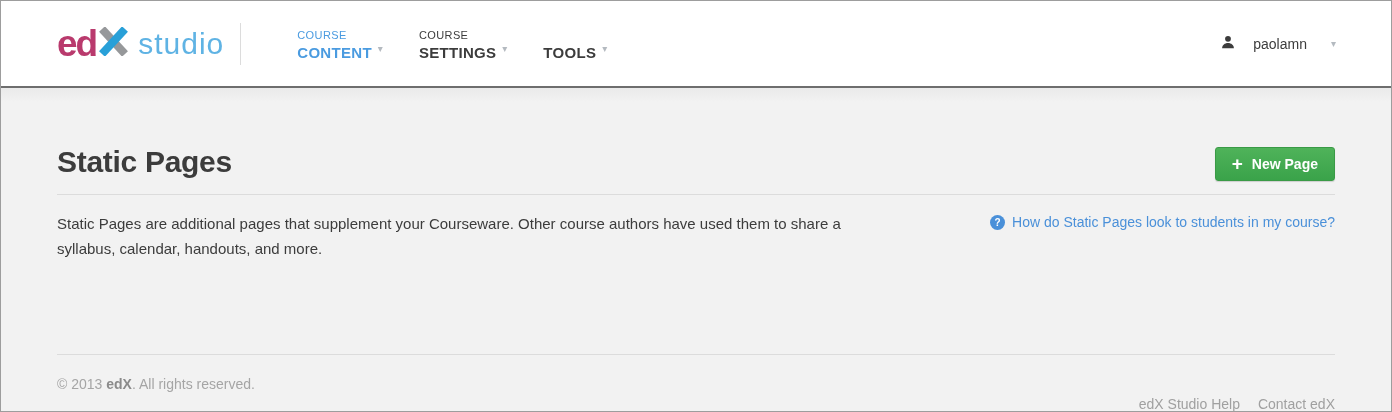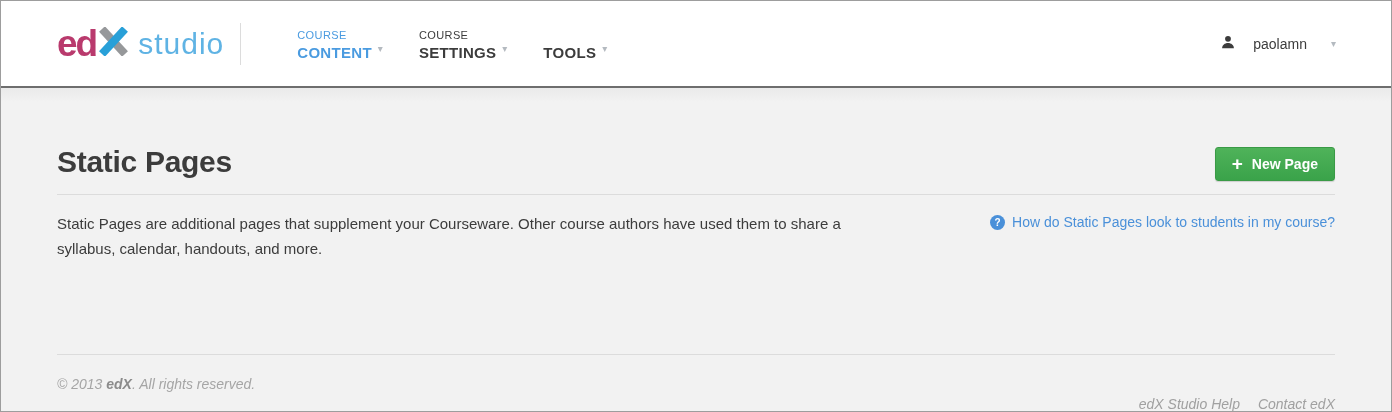--- a/index.html
+++ b/index.html
@@ -60,21 +60,21 @@
   .help-icon {
     width: 15px; height: 15px; border-radius: 50%;
     background: #4a90d9; color: #fff;
     font-size: 10px; font-weight: bold;
     display: flex; align-items: center; justify-content: center;
     flex: none;
   }
   .hr-footer { margin-top: 92px; }
 
   
-  .footer { display: flex; justify-content: space-between; padding-top: 21px; font-size: 14px; color: #a5a5a5; font-style: italic; }
+  .footer { display: flex; justify-content: space-between; padding-top: 21px; font-size: 14px; color: #a5a5a5; }
   .edx-link { color: #8b8b8b; font-weight: bold; text-decoration: none; cursor: pointer; }
   .footer-links { display: flex; gap: 18px; margin-top: 20px; }
   .footer-links a { color: #a0a0a0; text-decoration: none; cursor: pointer; }
 </style>
 </head>
 <body>
 
 <div class="page">
 
   <header class="topbar">

